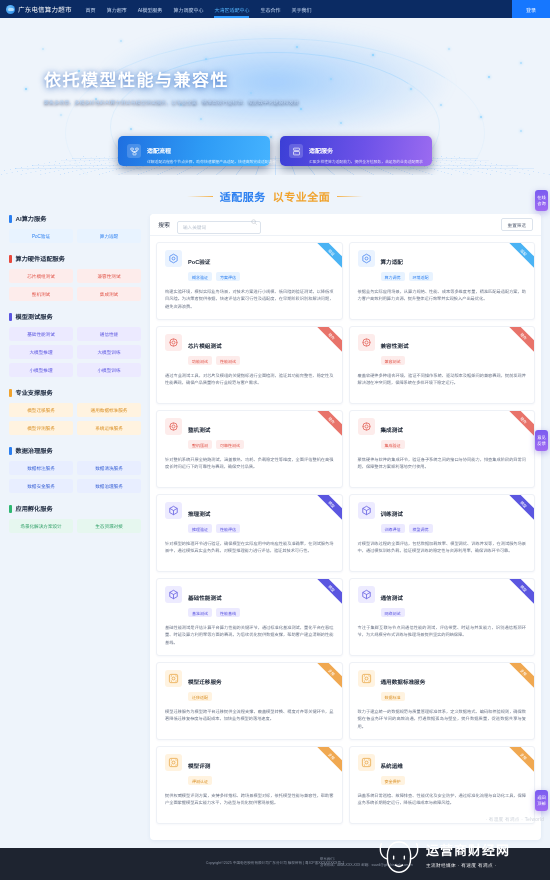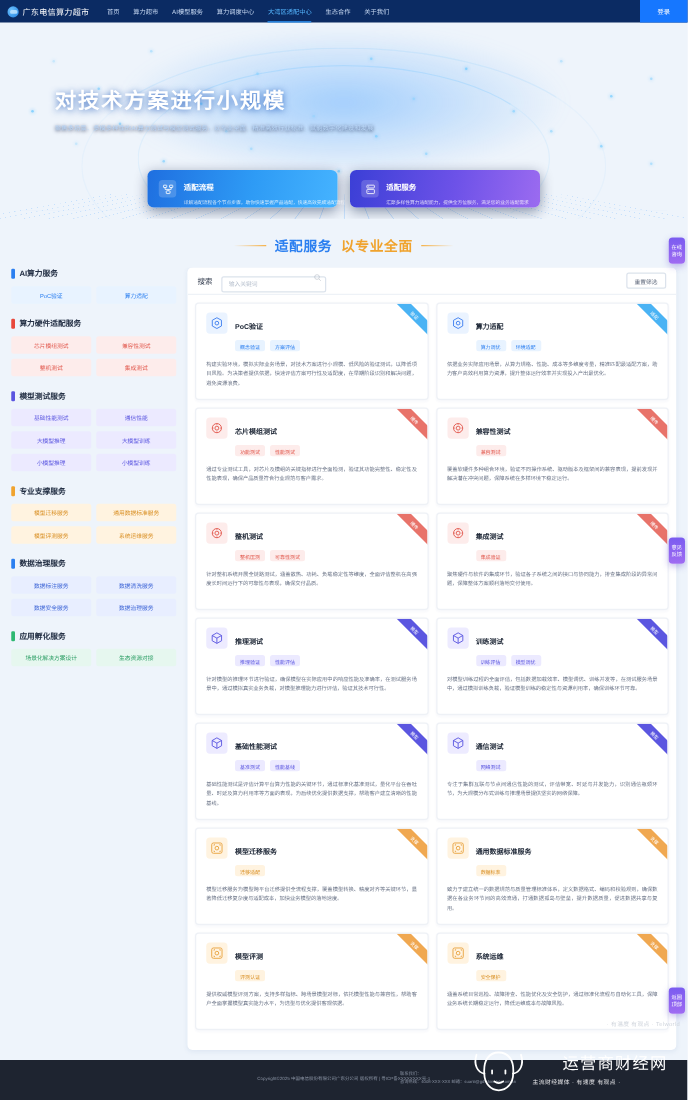--- a/index.html
+++ b/index.html
@@ -208,21 +208,21 @@
   .foot-copy { font-size: 3.6px; color: #8a93a3; text-align: center; line-height: 1.6; }
   .foot-contact {
     position: absolute; left: 320px; top: 9px; font-size: 3.4px; color: #8a93a3; line-height: 1.7;
   }
   .watermark {
     position: absolute; right: 0; top: -20px; width: 180px; height: 52px;
     display: flex; align-items: center; gap: 4px; padding-left: 6px;
   }
   .wm-bull { width: 46px; height: 40px; flex: 0 0 46px; position: relative; }
   .wm-text { color: #fff; }
-  .wm-main { font-size: 13px; font-weight: normal; letter-spacing: 1px; margin-left: 24px; }
+  .wm-main { font-size: 13px; font-weight: bold; letter-spacing: 1px; }
   .wm-sub { font-size: 4.6px; margin-top: 3px; letter-spacing: .4px; color: #e8e8ea; }
   .wm-top {
     position: absolute; right: 6px; top: -12px; font-size: 4.6px; color: #cfd4dc; letter-spacing: .3px;
   }
 </style>
 </head>
 <body>
 
 <div class="page">
 
@@ -271,21 +271,21 @@
         <i style="left: 480px; top: 98px; opacity: 0.78;"></i>
         <i style="left: 520px; top: 112px; opacity: 0.55;"></i>
         <i style="left: 25px; top: 70px; opacity: 0.92;"></i>
         <i style="left: 95px; top: 80px; opacity: 0.69;"></i>
         <i style="left: 180px; top: 86px; opacity: 0.46;"></i>
         <i style="left: 300px; top: 90px; opacity: 0.83;"></i>
         <i style="left: 440px; top: 86px; opacity: 0.6;"></i>
       </div>
 
     <div class="hero-text">
-      <div class="hero-title">对技术方案进行小规模</div>
+      <div class="hero-title">依托模型性能与兼容性</div>
       <div class="hero-sub">聚焦多场景、多模多样性的AI算力测试与模型测试服务，以专业全面、精准高效行业标准、赋能数字化建设和发展</div>
     </div>
 
     <div class="hero-ctas" id="ctas">
         <div class="cta blue">
           <span class="cta-icon">
             <svg viewBox="0 0 24 24" fill="none" stroke="#fff" stroke-width="1.8">
               <rect x="2" y="3" width="7" height="5" rx="1"></rect>
               <rect x="15" y="3" width="7" height="5" rx="1"></rect>
               <rect x="8" y="15" width="8" height="6" rx="1"></rect>

